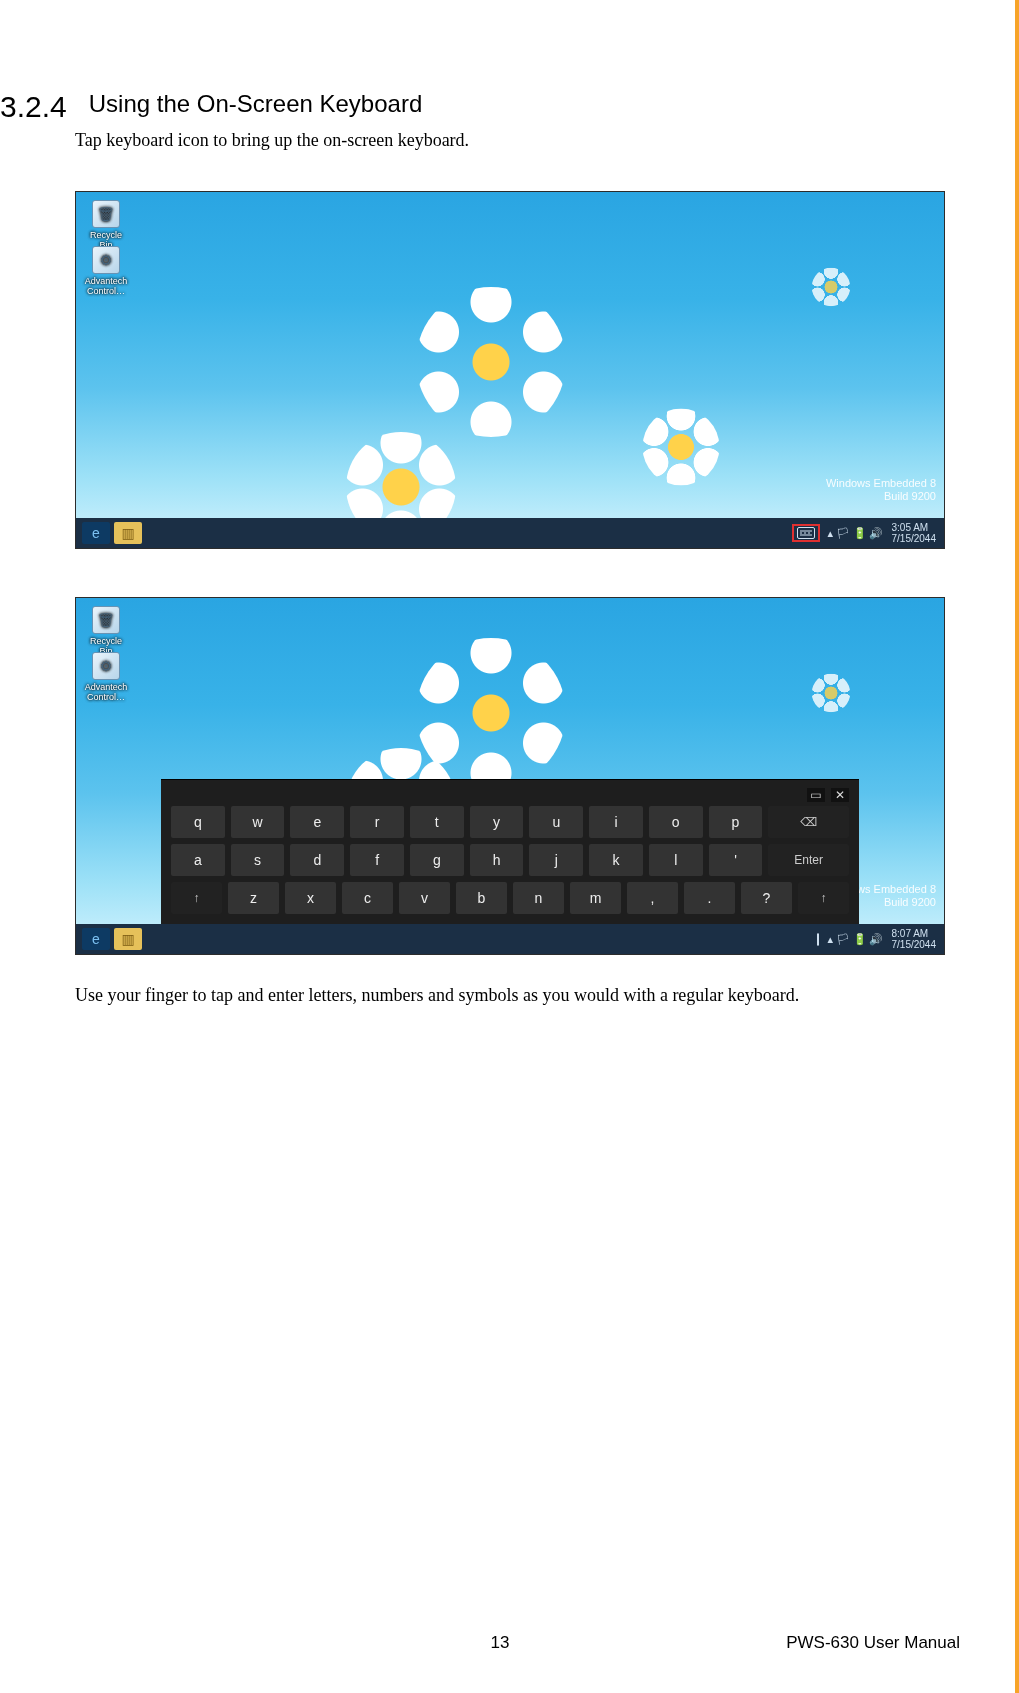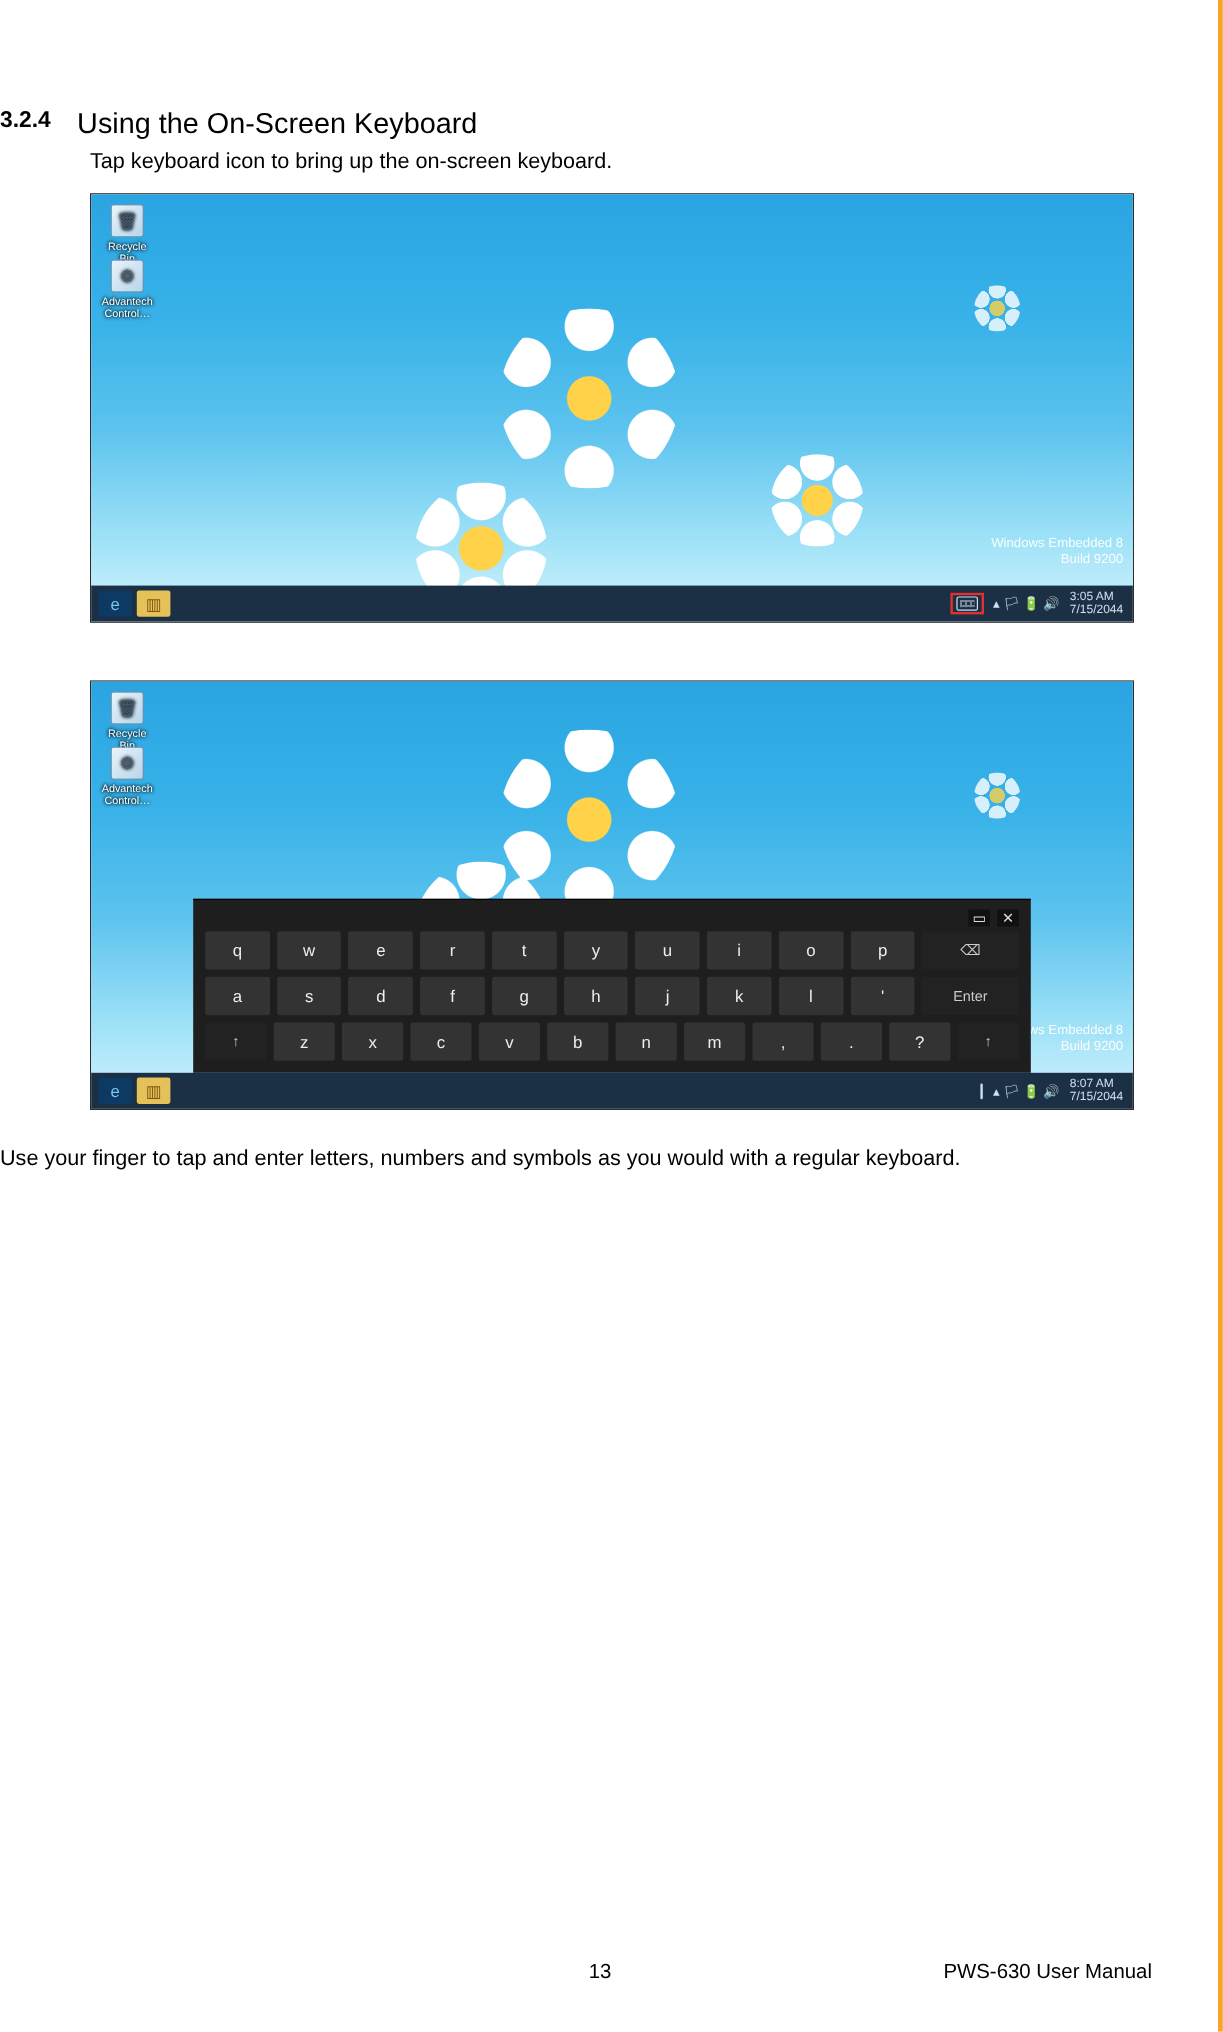--- a/index.html
+++ b/index.html
@@ -6,23 +6,23 @@
     body {
       width: 1019px;
       height: 1693px;
       background: #fff;
       font-family: Arial, Helvetica, sans-serif;
       position: relative;
       border-right: 4px solid #f7a428;
     }
     .content { padding: 90px 55px 0 0; }
     .section-head { display: flex; gap: 22px; margin-bottom: 6px; }
-    .sec-num { font-size: 19px; font-weight: bold; }
+    .sec-num { font-size: 30px; font-weight: normal; }
     .sec-title { font-size: 24px; font-weight: normal; }
-    .intro { margin-left: 75px; font-size: 18px; margin-bottom: 16px; }
+    .intro { margin-left: 75px; font-size: 18px; margin-bottom: 40px; font-family: Liberation Serif, serif; }
     .shot { margin-left: 75px; width: 870px; position: relative; border: 1px solid #2c2c2c; }
     .shot1 { height: 358px; margin-bottom: 48px; }
     .shot2 { height: 358px; margin-bottom: 28px; }
     .bgsky {
       position: absolute; inset: 0;
       background: linear-gradient(180deg,#2aa5e2 0%, #38b2e8 30%, #5cc3ee 55%, #9de1f7 80%, #d5f4fe 100%);
       overflow: hidden;
     }
     .daisy {
       position: absolute; width: 110px; height: 110px; border-radius: 50%;
@@ -81,21 +81,21 @@
     .krow { display:flex; gap:6px; margin-bottom:6px; }
     .key {
       background:#333; color:#eee; font-size:14px; height:32px;
       display:flex;align-items:center;justify-content:center; border-radius:2px;
       flex:1 1 0;
     }
     .key.w15{flex:1.5 1 0;} .key.w6{flex:6 1 0;}
     .key.dark{background:#222;color:#ccc;font-size:12px;}
     .key.arrow{font-size:16px;}
     .osk .krow:last-child{margin-bottom:0;}
-    .closing { font-size:18px; width:870px; text-align:justify; line-height:1.35;}
+    .closing { margin-left:75px; font-size:18px; width:870px; text-align:justify; line-height:1.35;font-family:Liberation Serif, serif;}
     .footer {
       position:absolute; bottom:40px; left:0; right:55px;
       display:flex; justify-content:center; font-size:17px;
     }
     .footer .pn { flex:1; text-align:center;padding-left:40px; }
     .footer .doc { position:absolute; right:0; }
   </style>
 </head>
 <body>
 

